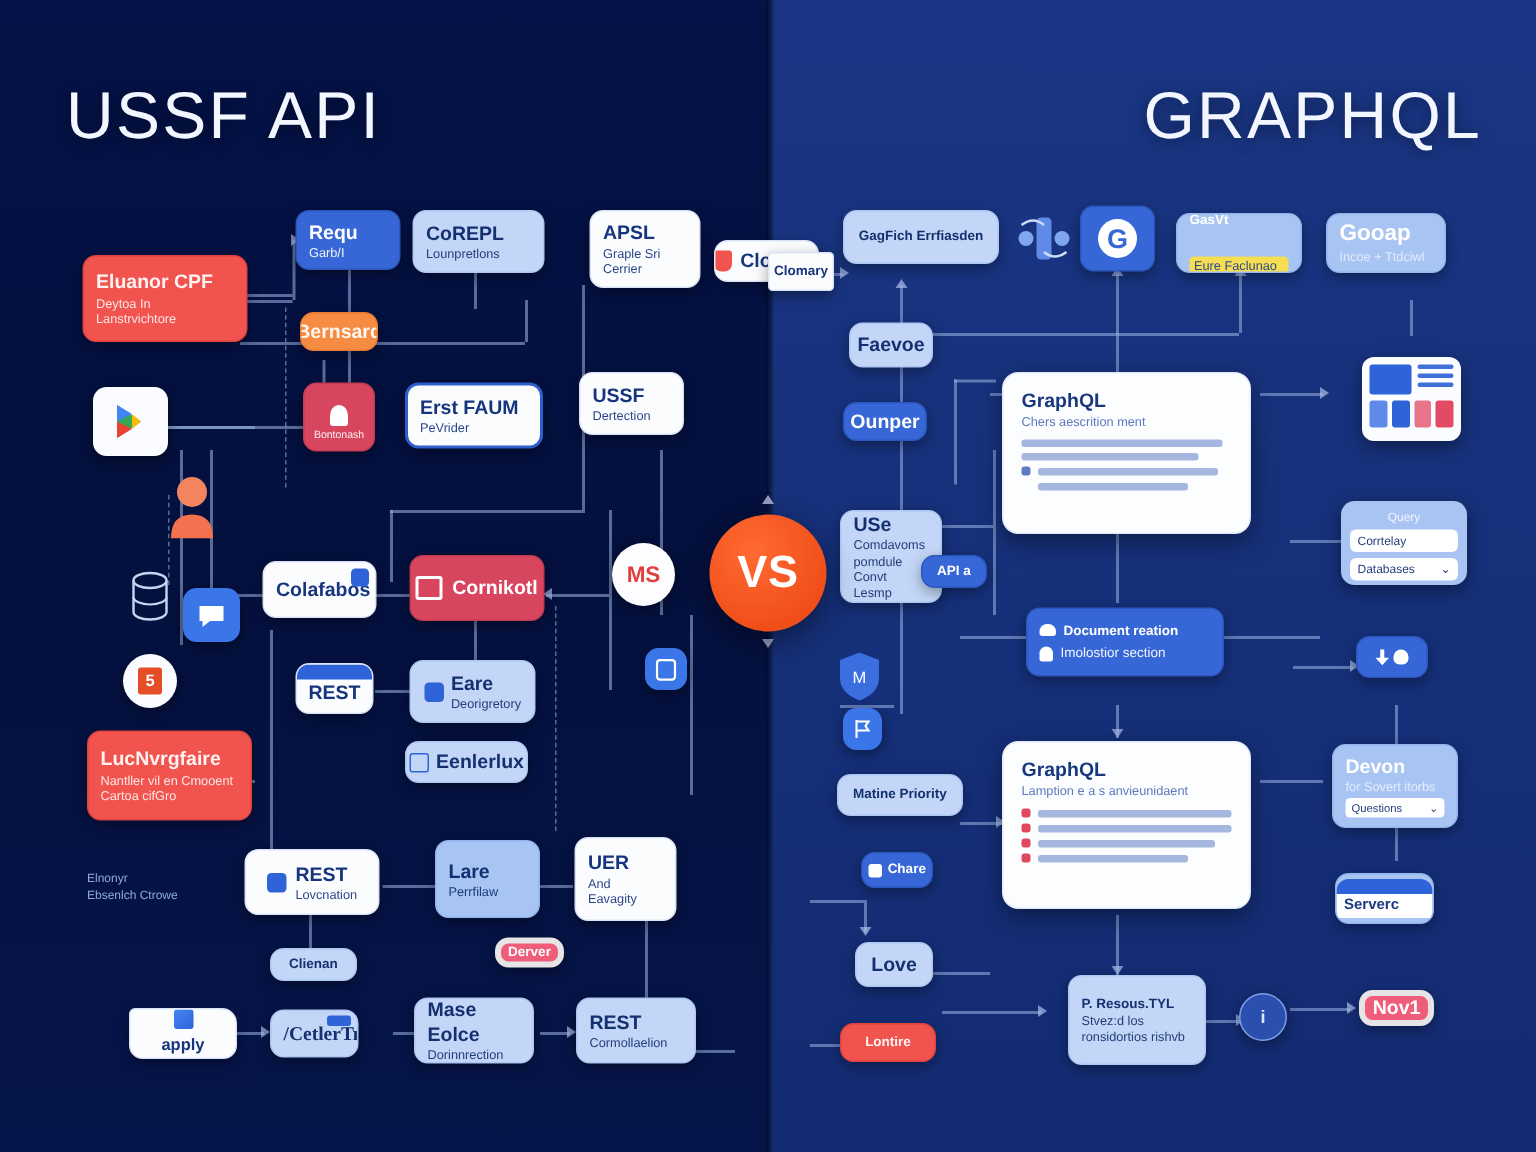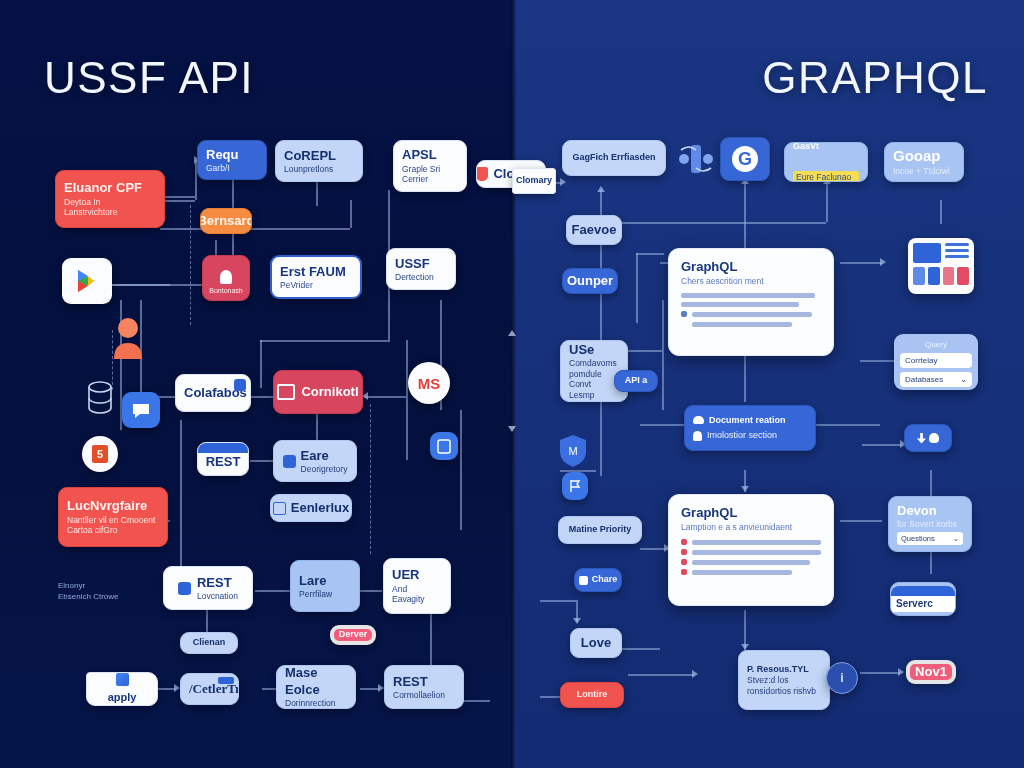--- a/index.html
+++ b/index.html
@@ -311,20 +311,21 @@
   <div class="circ" style="left:408px;top:362px;width:42px;height:42px;background:#fdfdff;">
     <span style="color:#e2403a;font-weight:700;font-size:15px;">MS</span>
   </div>
 
   <div class="iconbox ic-blue" style="left:430px;top:432px;width:28px;height:28px;">
     <svg width="14" height="15" viewBox="0 0 14 15" aria-hidden="true">
       <rect x="1" y="1" width="12" height="13" rx="2" fill="none" stroke="#fff" stroke-width="1.5"></rect>
     </svg>
   </div>
 
+  <div id="vs-badge">VS</div>
   <div class="arw u" style="left:508px;top:330px;border-bottom-color:#cfd9f2;"></div>
   <div class="arw d" style="left:508px;top:426px;border-top-color:#cfd9f2;"></div>
 
   <div class="lnk h" style="left:540px;top:182px;width:22px;"></div>
   <div class="arw r" style="left:560px;top:178px;"></div>
   <div class="lnk v" style="left:600px;top:190px;height:36px;"></div>
   <div class="arw u" style="left:597px;top:186px;"></div>
   <div class="lnk v" style="left:600px;top:226px;height:250px;"></div>
   <div class="lnk v" style="left:744px;top:182px;height:40px;"></div>
   <div class="arw u" style="left:741px;top:178px;"></div>
@@ -438,21 +439,21 @@
   </div>
 
   <div class="node n-pale" style="left:570px;top:628px;width:52px;height:30px;align-items:center;">
     <span class="ttl">Love</span>
   </div>
 
   <div class="node n-red" style="left:560px;top:682px;width:64px;height:26px;align-items:center;">
     <span class="ttl" style="font-size:9px;">Lontire</span>
   </div>
 
-  <div class="node n-pale" style="left:738px;top:650px;width:92px;height:60px;">
+  <div class="node n-pale" style="left:712px;top:650px;width:92px;height:60px;">
     <span class="ttl" style="font-size:9px;">P. Resous.TYL</span>
     <span class="sub">Stvez:d los ronsidortios rishvb</span>
   </div>
 
   <div class="circ" style="left:826px;top:662px;width:30px;height:30px;background:#2a4fae;border:1.5px solid #7f9ee8;">
     <span style="color:#dce6fb;font-size:12px;font-weight:700;">i</span>
   </div>
 
   <div class="node n-lblue" style="left:888px;top:496px;width:84px;height:56px;">
     <span class="ttl" style="color:#fff;">Devon</span>

